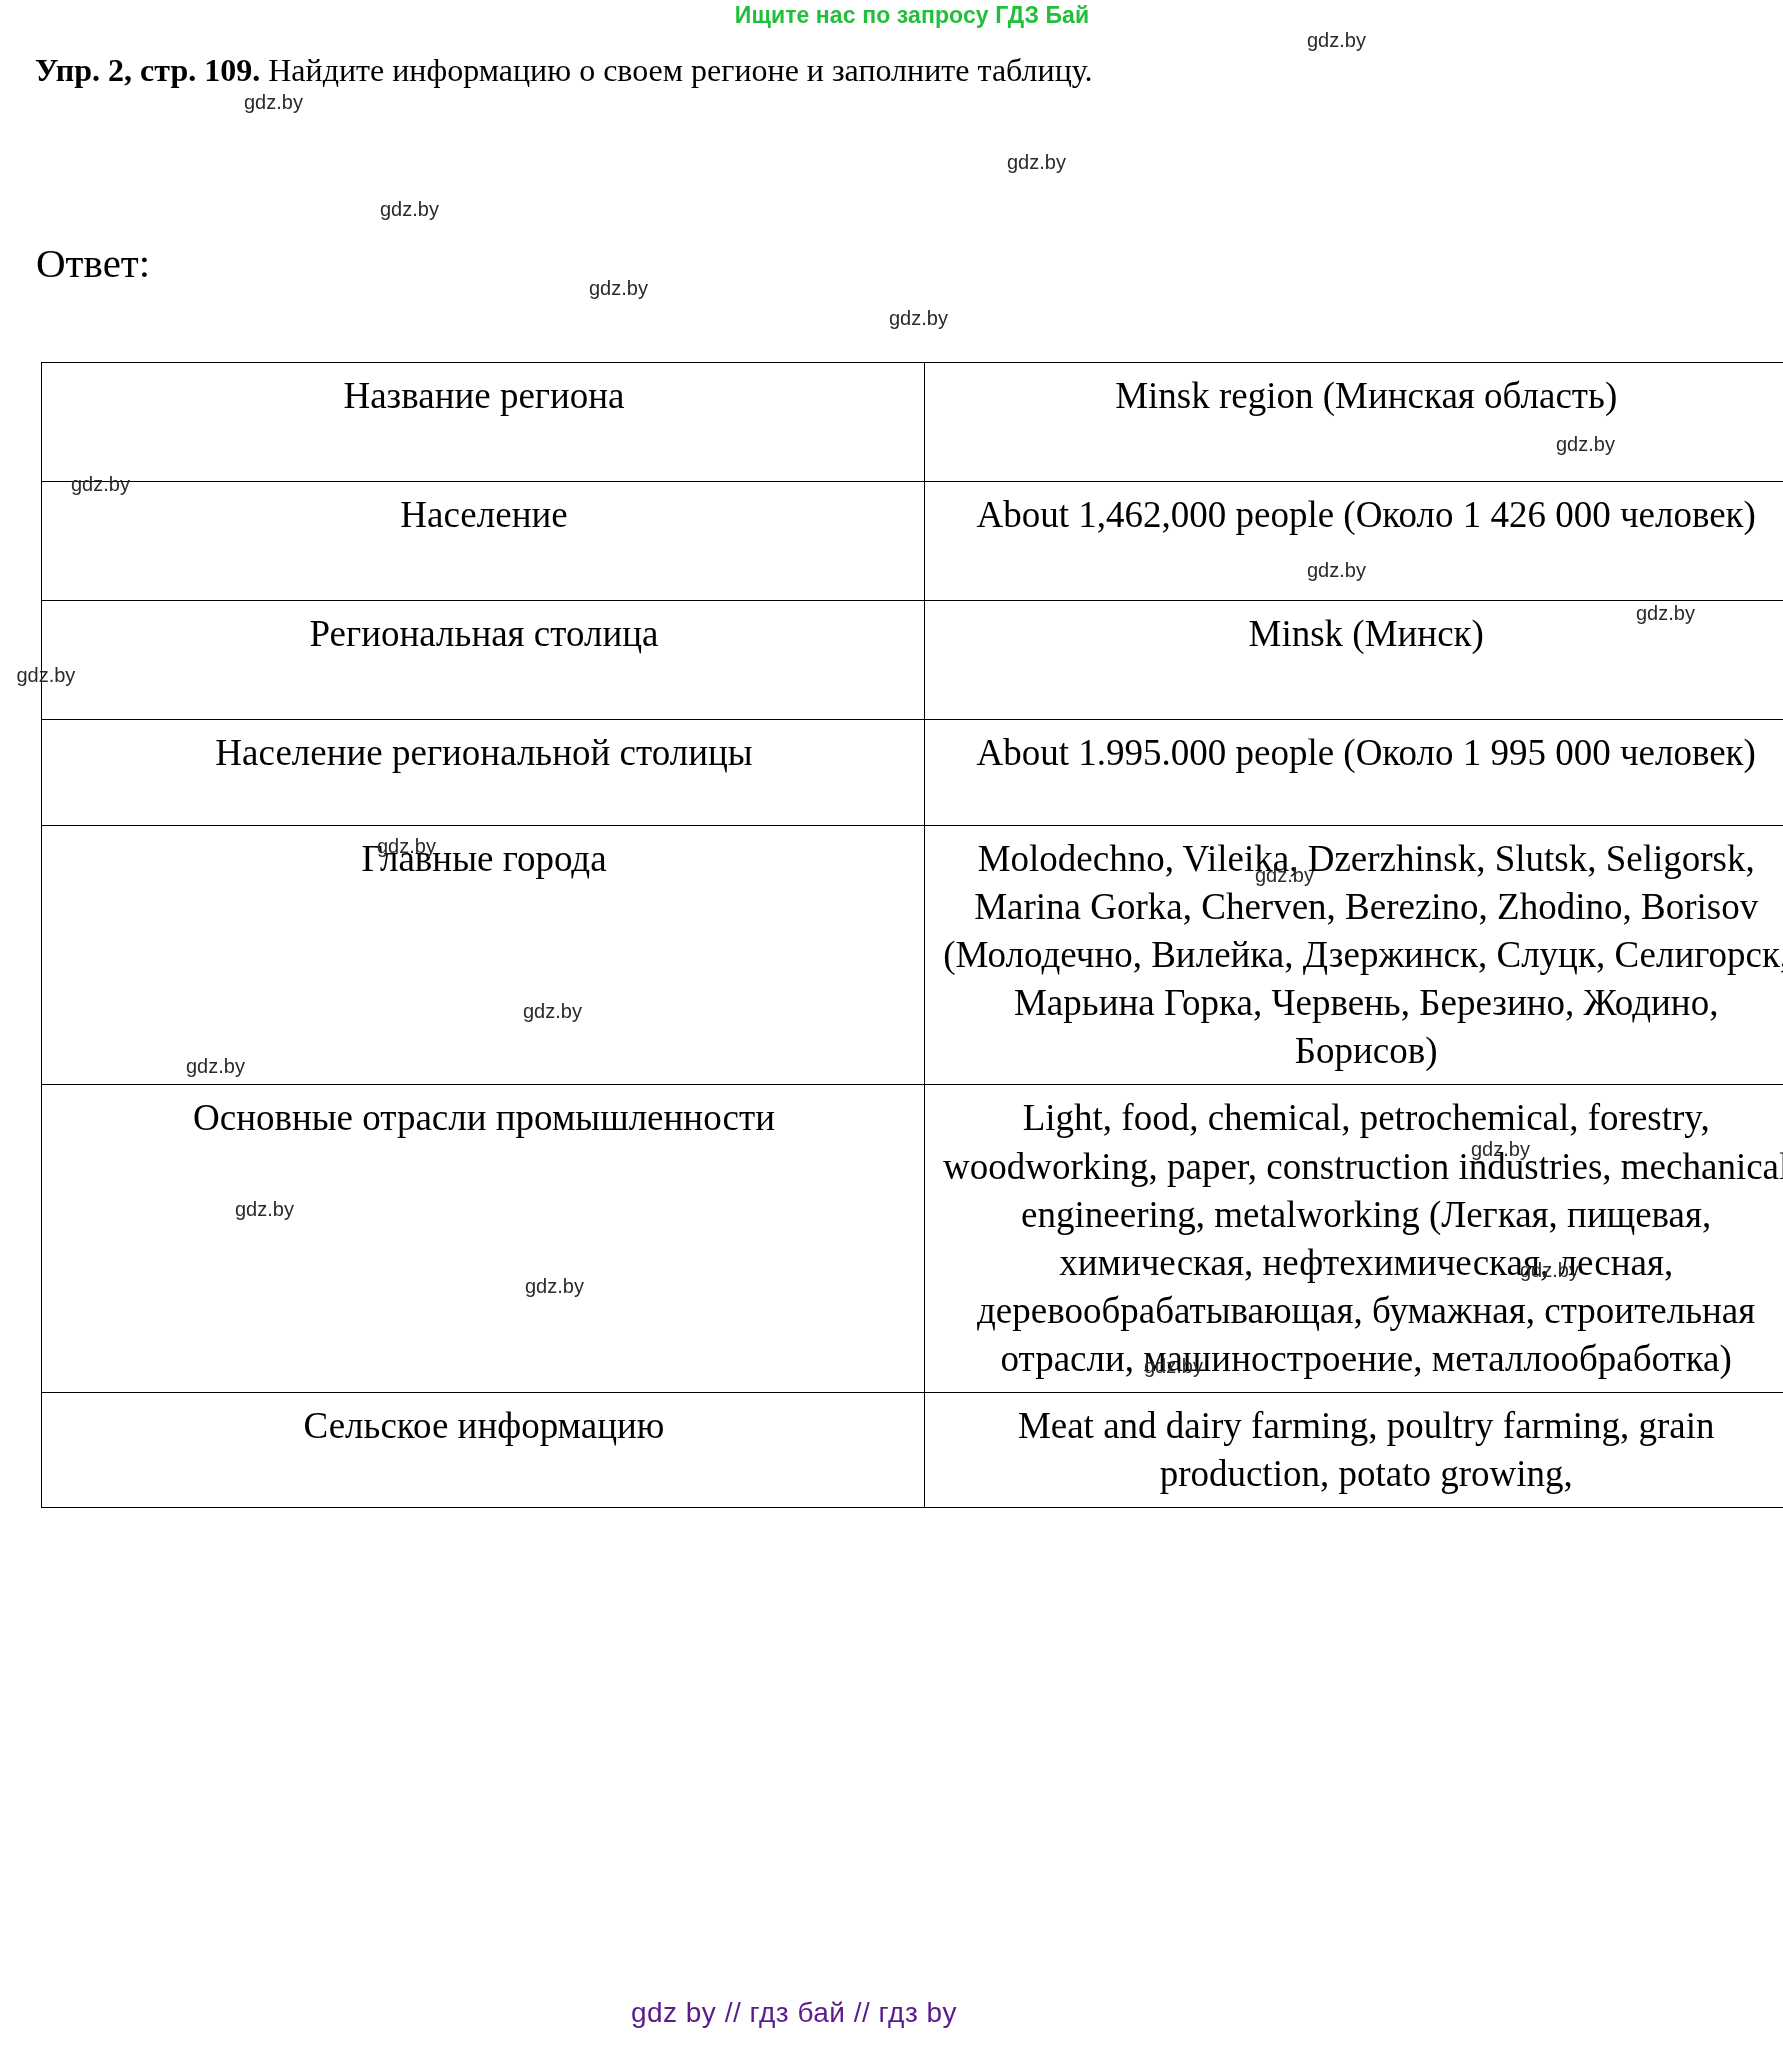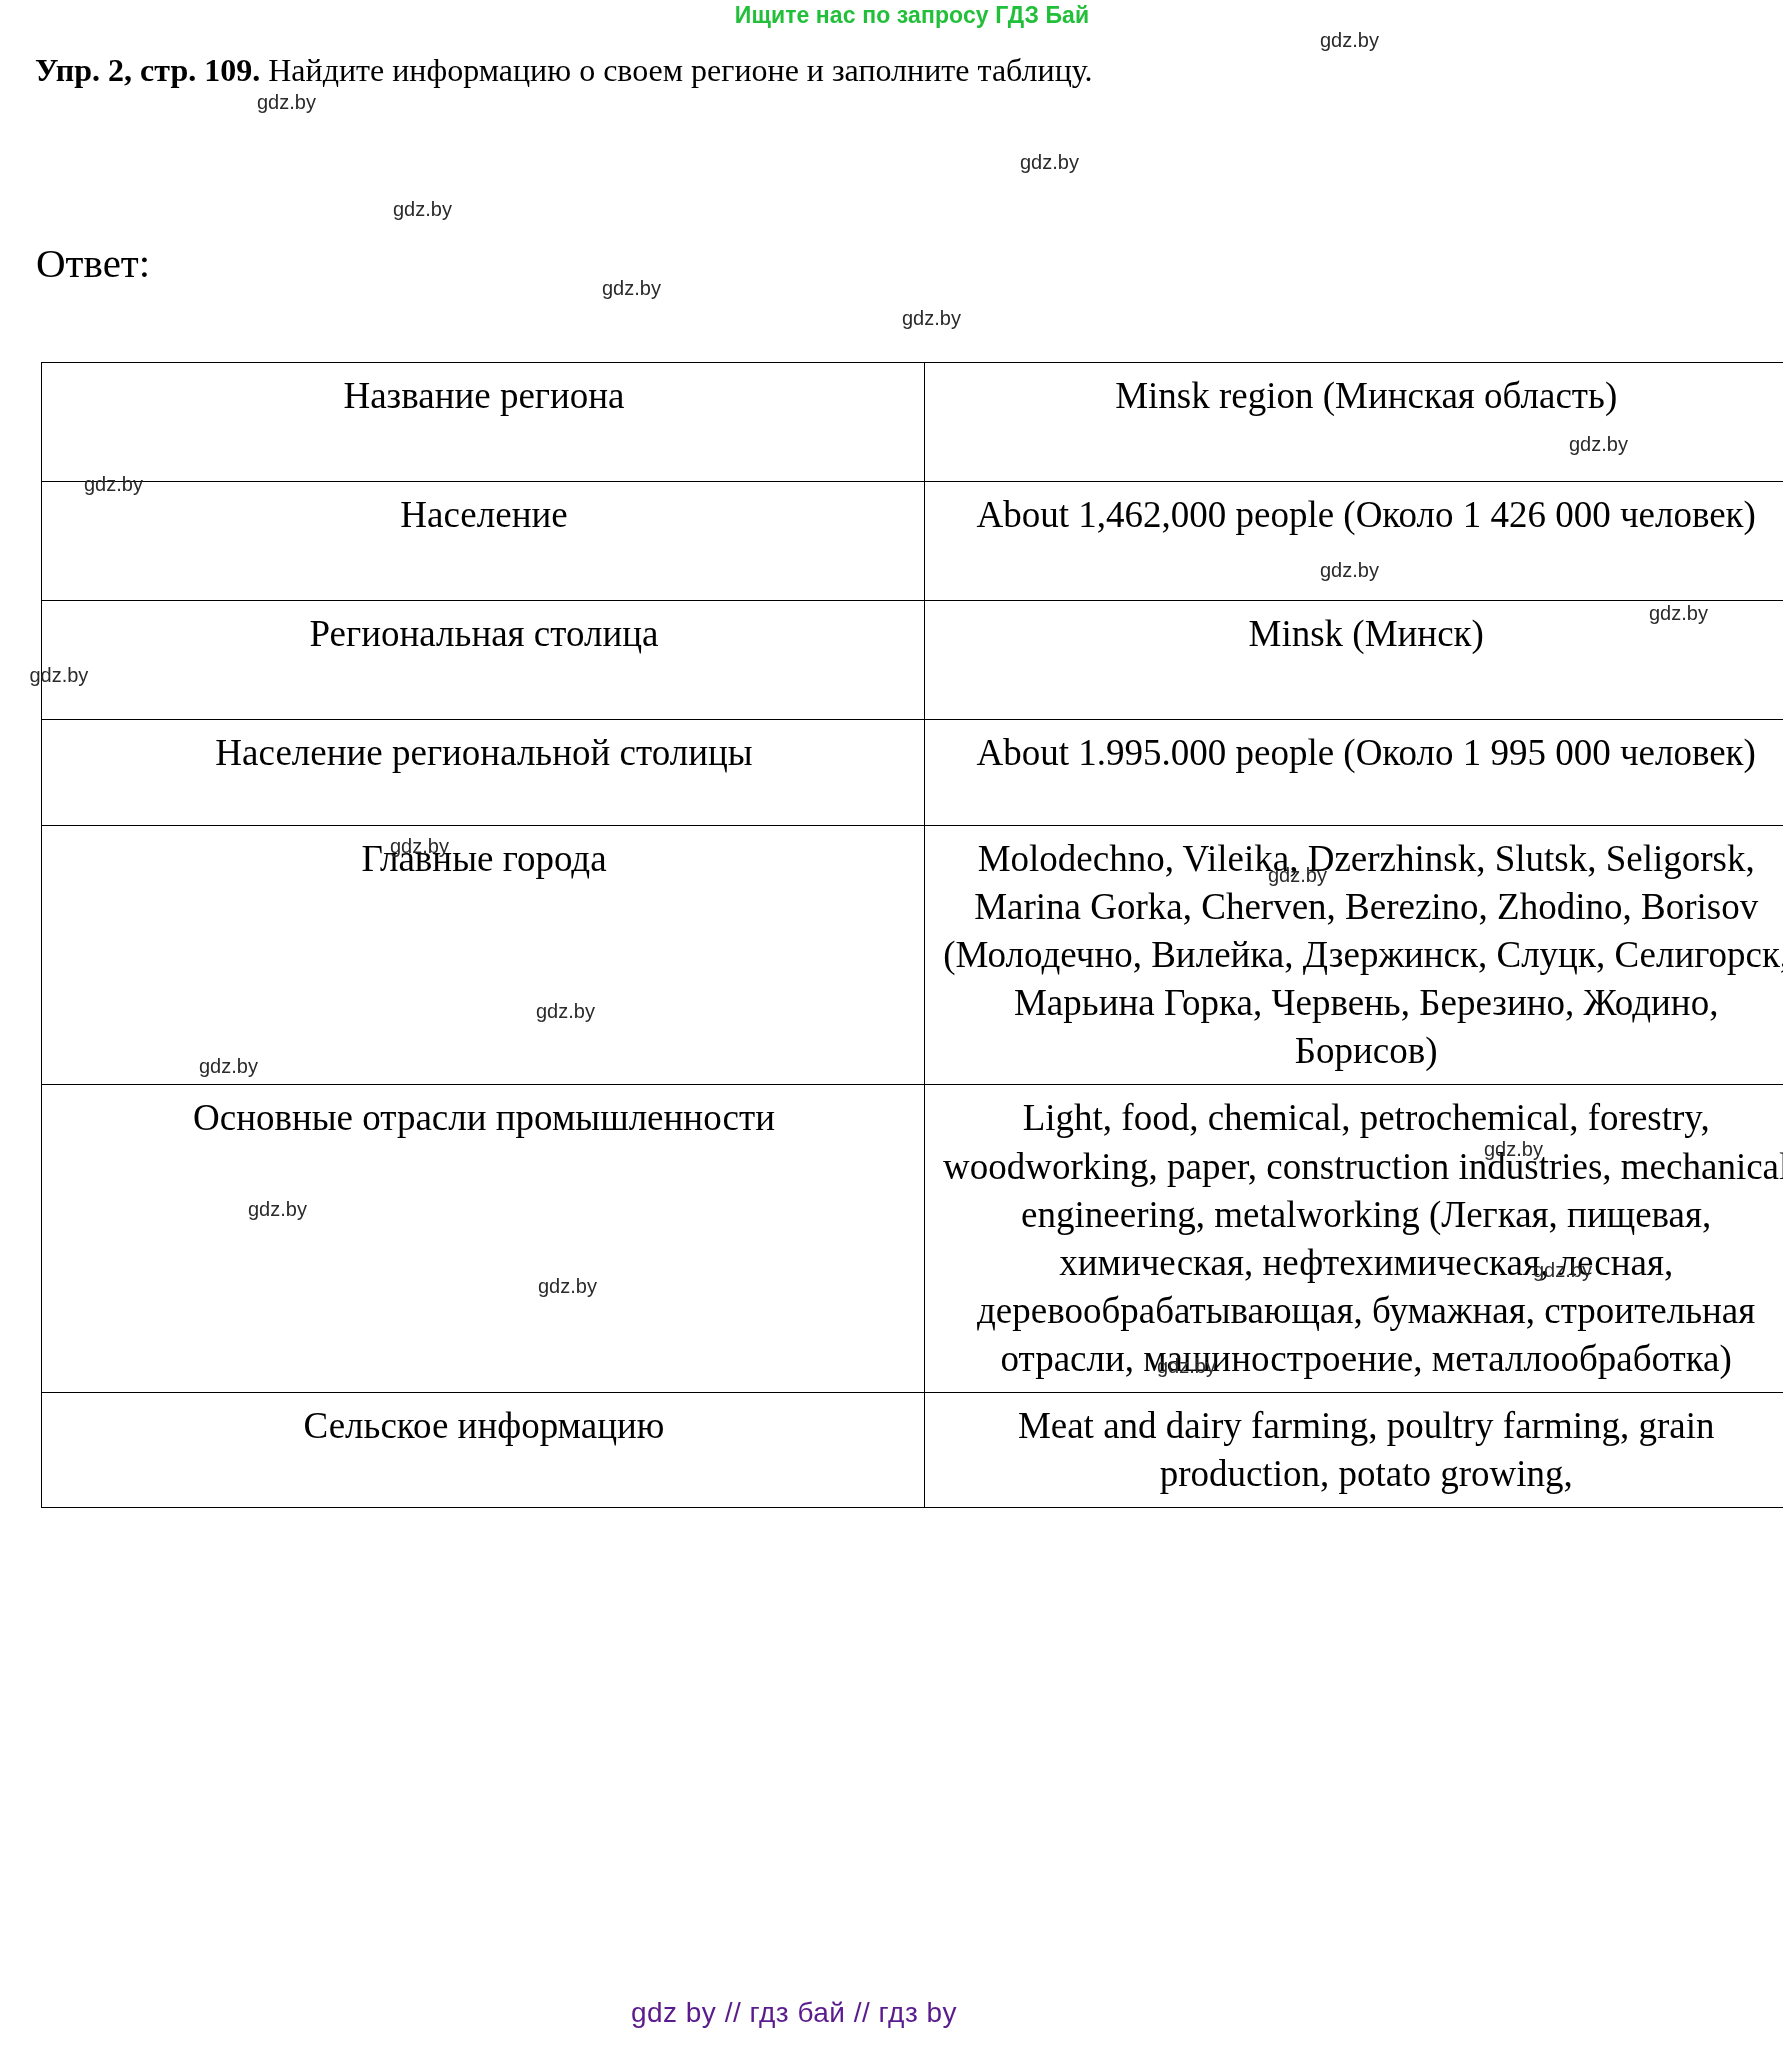--- a/index.html
+++ b/index.html
@@ -81,21 +81,20 @@
   }
   .region-table tr.h-tall td { height: 100px; }
   .region-table tr.h-mid  td { height: 87px; }
 
   
   .wm-layer {
     position: absolute;
     inset: 0;
     pointer-events: none;
     z-index: 5;
-    margin-left: 13px;
   }
   .wm {
     position: absolute;
     font-family: "Liberation Sans", "DejaVu Sans", sans-serif;
     font-size: 23px;
     color: #2b2b2b;
     white-space: nowrap;
   }
   .wm.sm { font-size: 20px; }
 

